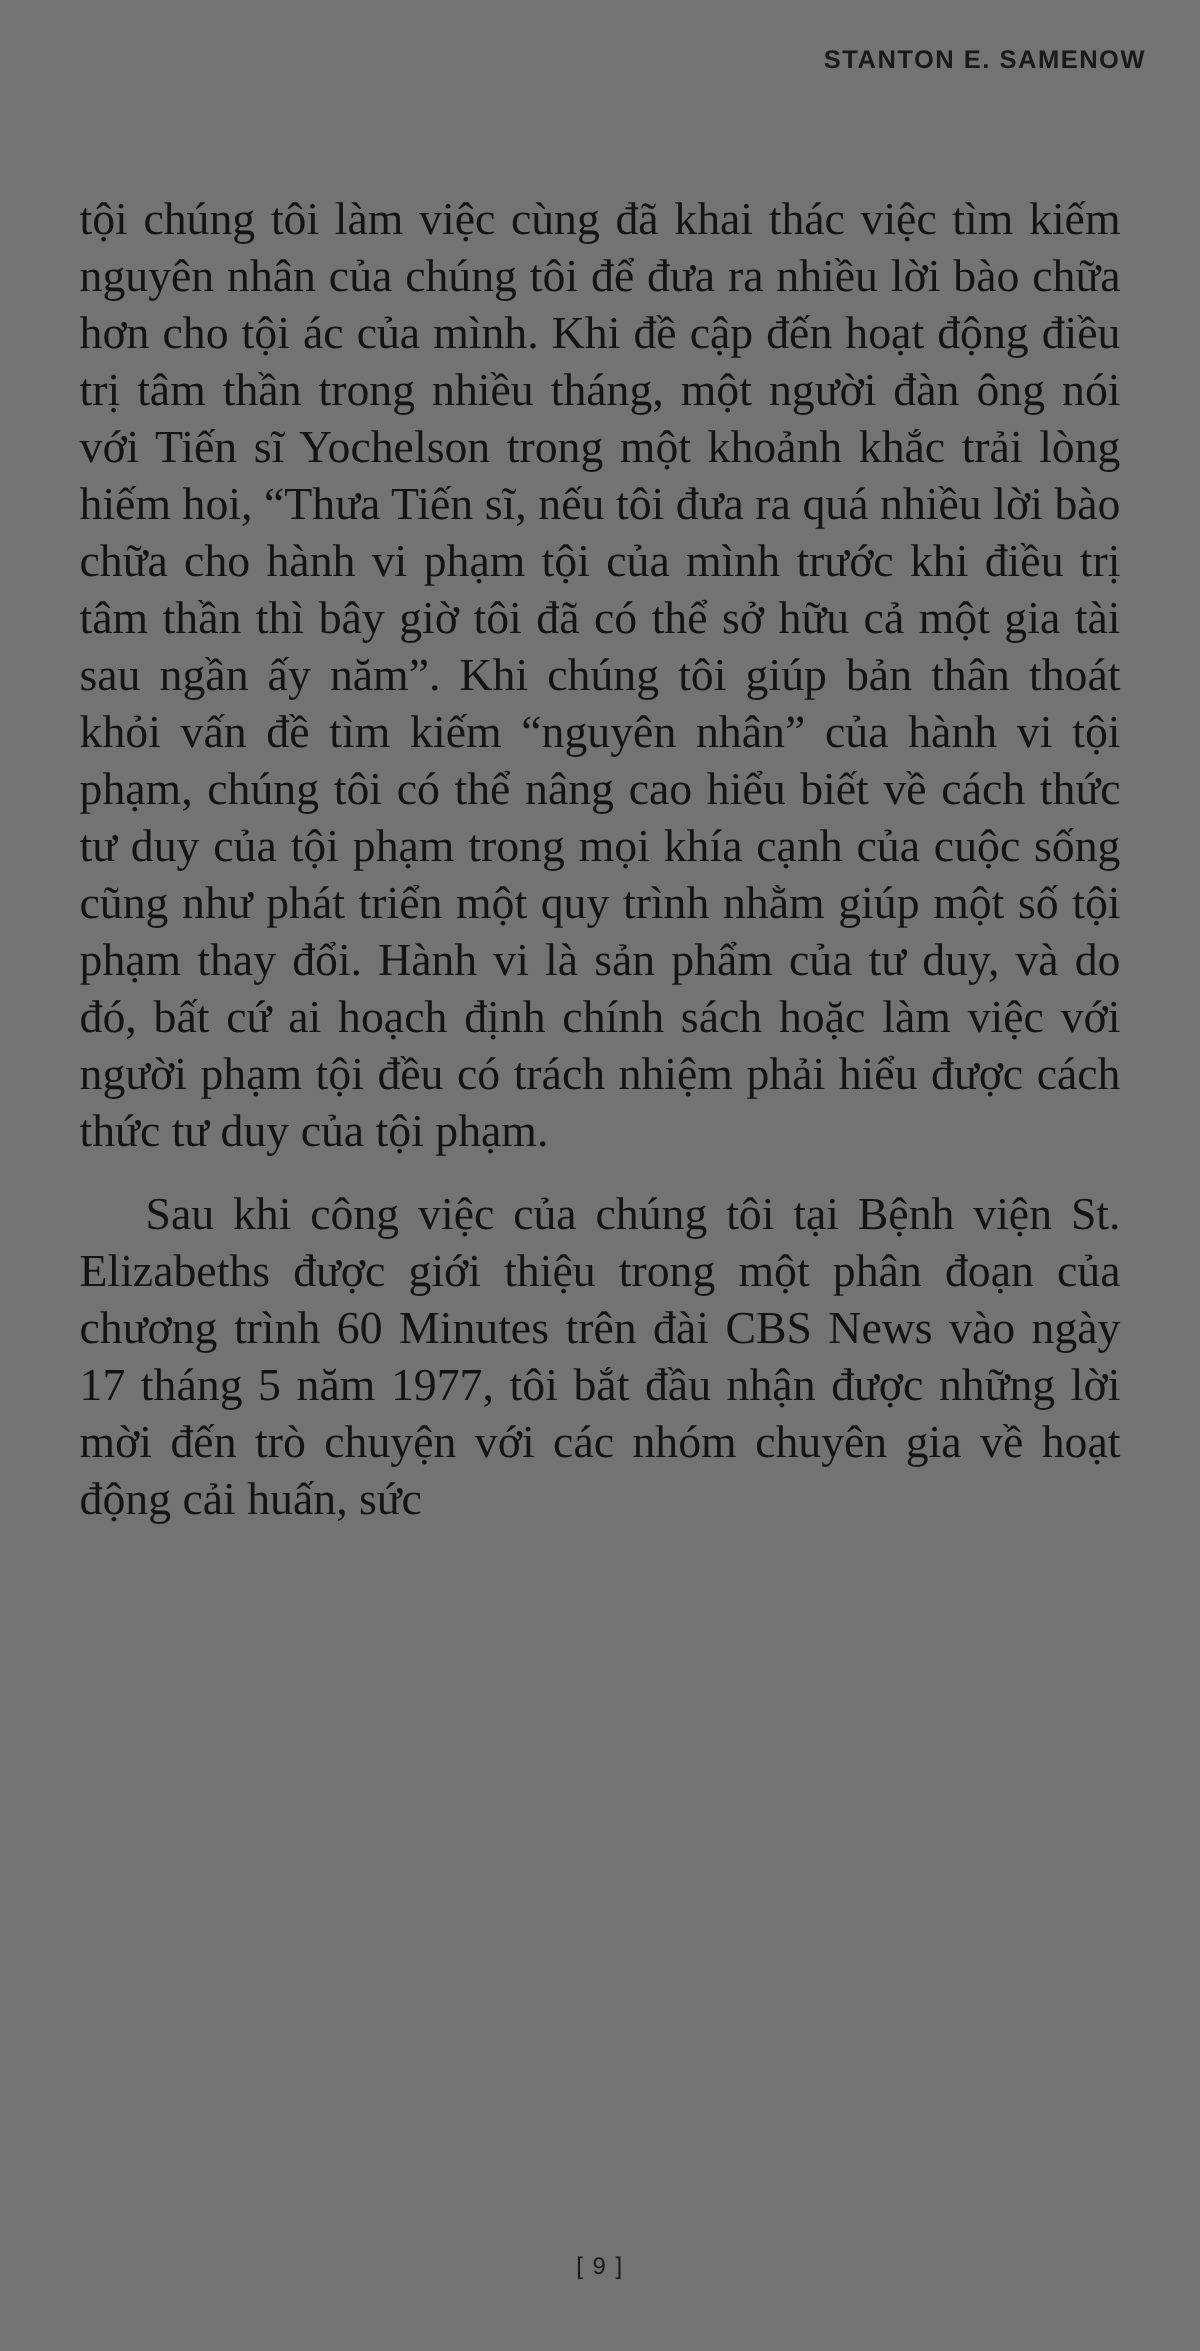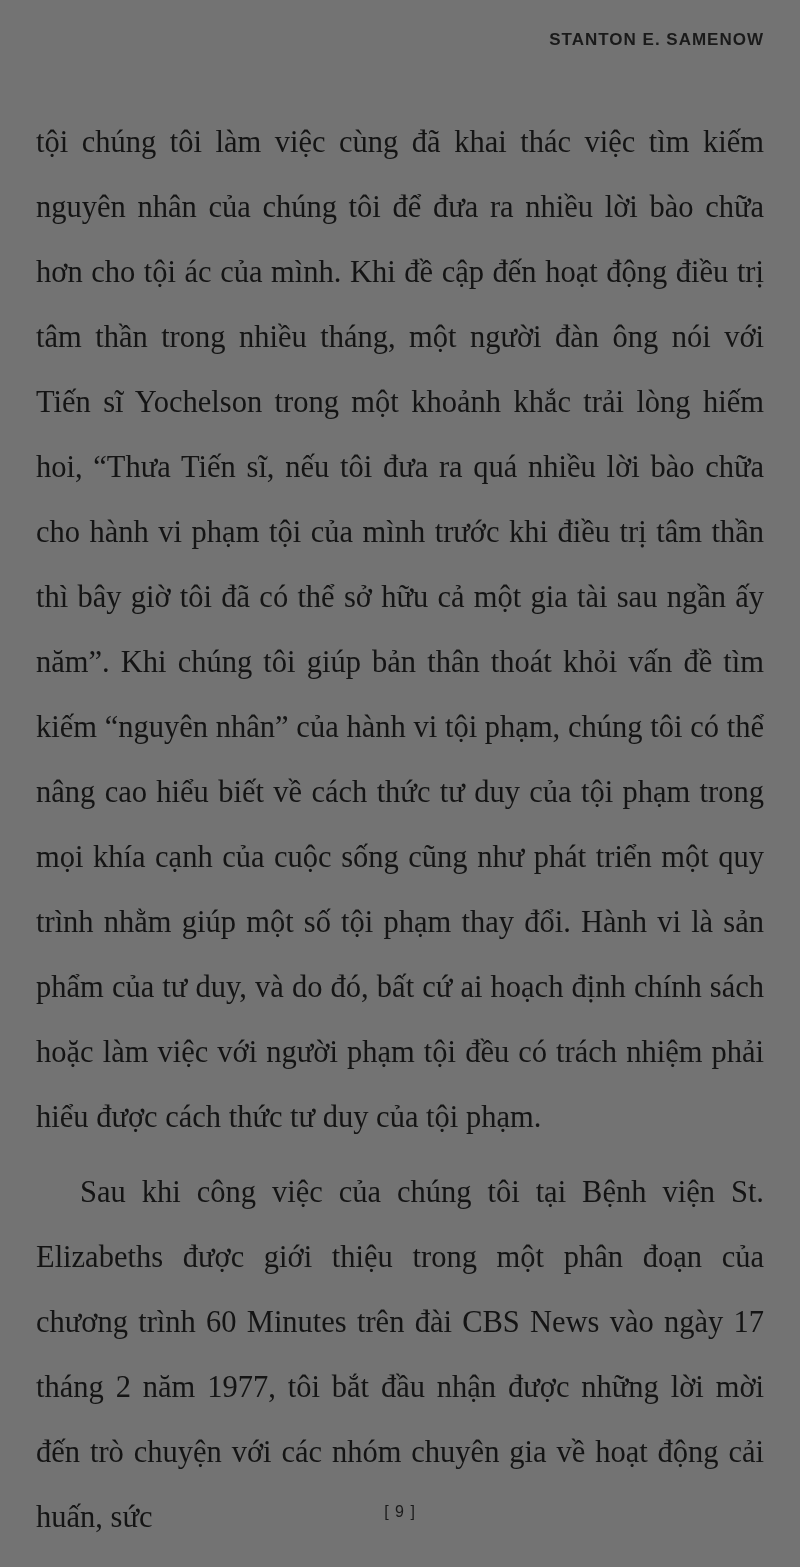--- a/index.html
+++ b/index.html
@@ -29,23 +29,23 @@
     text-transform: uppercase;
     white-space: nowrap;
   }
   .content {
     position: absolute;
     top: 110px;
     left: 36px;
     right: 36px;
   }
   p.body-par {
-    margin: 0;
+    margin: 17px;
     font-size: 30.5px;
-    line-height: 65px;
+    line-height: 38px;
     text-align: justify;
     text-justify: inter-word;
     hyphens: none;
     color: #141414;
   }
   p.body-par + p.body-par {
     margin-top: 10px;
   }
   p.indent {
     text-indent: 44px;
@@ -67,19 +67,19 @@
 </head>
 <body>
 
 <div class="page">
 
   <div class="running-head">STANTON E. SAMENOW</div>
 
   <div class="content">
     <div id="paragraph-list">
         <p class="body-par"><span>tội chúng tôi làm việc cùng đã khai thác việc tìm kiếm nguyên nhân của chúng tôi để đưa ra nhiều lời bào chữa hơn cho tội ác của mình. Khi đề cập đến hoạt động điều trị tâm thần trong nhiều tháng, một người đàn ông nói với Tiến sĩ Yochelson trong một khoảnh khắc trải lòng hiếm hoi, “Thưa Tiến sĩ, nếu tôi đưa ra quá nhiều lời bào chữa cho hành vi phạm tội của mình trước khi điều trị tâm thần thì bây giờ tôi đã có thể sở hữu cả một gia tài sau ngần ấy năm”. Khi chúng tôi giúp bản thân thoát khỏi vấn đề tìm kiếm “nguyên nhân” của hành vi tội phạm, chúng tôi có thể nâng cao hiểu biết về cách thức tư duy của tội phạm trong mọi khía cạnh của cuộc sống cũng như phát triển một quy trình nhằm giúp một số tội phạm thay đổi. Hành vi là sản phẩm của tư duy, và do đó, bất cứ ai hoạch định chính sách hoặc làm việc với người phạm tội đều có trách nhiệm phải hiểu được cách thức tư duy của tội phạm.</span></p>
-        <p class="body-par indent"><span>Sau khi công việc của chúng tôi tại Bệnh viện St. Elizabeths được giới thiệu trong một phân đoạn của chương trình </span><span class="ital">60 Minutes</span><span> trên đài CBS News vào ngày 17 tháng 2 năm 1977, tôi bắt đầu nhận được những lời mời đến trò chuyện với các nhóm chuyên gia về hoạt động cải huấn, sức</span></p>
+        <p class="body-par indent"><span>Sau khi công việc của chúng tôi tại Bệnh viện St. Elizabeths được giới thiệu trong một phân đoạn của chương trình </span><span class="ital">60 Minutes</span><span> trên đài CBS News vào ngày 17 tháng 5 năm 1977, tôi bắt đầu nhận được những lời mời đến trò chuyện với các nhóm chuyên gia về hoạt động cải huấn, sức</span></p>
       </div>
   </div>
 
   <div class="folio">[ 9 ]</div>
 
 </div>
 
 </body></html>

